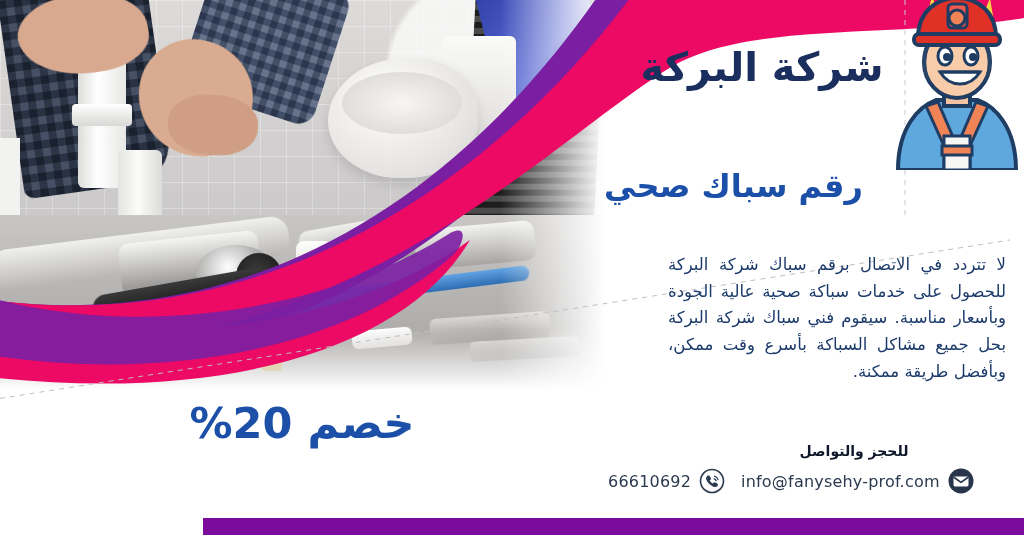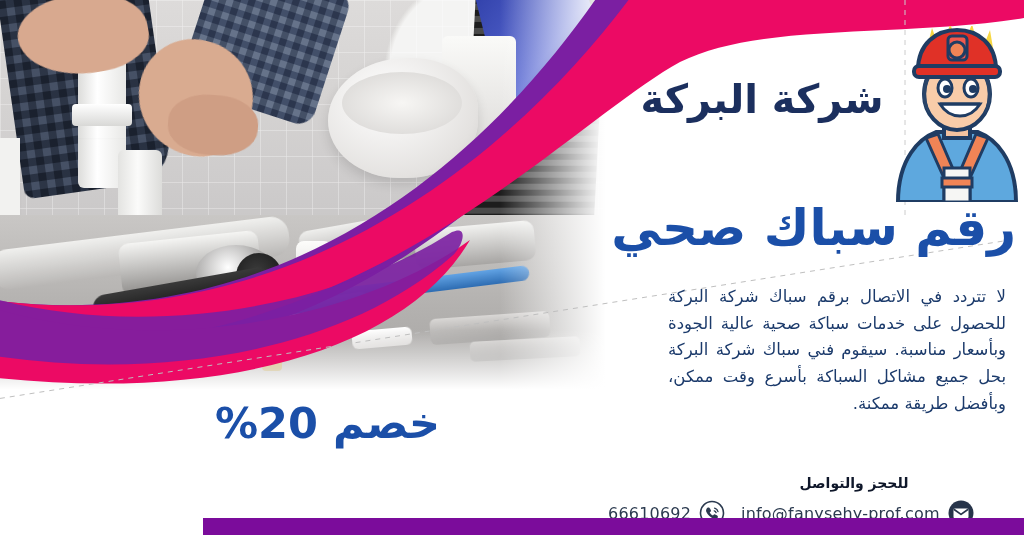--- a/index.html
+++ b/index.html
@@ -164,39 +164,39 @@
 
   
   .hairline{
     position:absolute;left:0;top:0;width:1024px;height:535px;
     pointer-events:none;
   }
 
   
   .right-col{
     position:absolute;left:556px;top:0;width:468px;height:375px;
-    direction:rtl;text-align:right;margin-top:32px;
+    direction:rtl;text-align:right;
   }
   .brand{
     position:absolute;right:112px;top:46px;width:300px;text-align:center;
   }
   .brand-name{
     font-size:40px;font-weight:bold;color:#1b2f5e;
     letter-spacing:-1px;line-height:1.05;white-space:nowrap;
   }
   .brand-tag{
     margin-top:6px;font-size:15px;font-weight:bold;color:#1b2f5e;
     white-space:nowrap;
   }
   .mascot{
     position:absolute;right:-4px;top:-6px;width:142px;height:176px;
   }
   .headline{
-    position:absolute;right:8px;top:168px;width:400px;
-    font-size:50px;font-weight:bold;color:#1b4fa8;
+    position:absolute;right:20px;top:168px;width:400px;
+    font-size:32px;font-weight:bold;color:#1b4fa8;
     line-height:1.15;white-space:nowrap;text-align:left;
   }
   .body-copy{
     position:absolute;right:18px;top:252px;width:338px;
     font-size:16.5px;line-height:1.62;color:#1b3a6b;
     text-align:justify;text-align-last:right;
     direction:rtl;
   }
   .contact-title{
     position:absolute;right:100px;top:443px;width:140px;
@@ -213,22 +213,22 @@
   }
   .contact-item .ci-text{
     font-size:16px;color:#2b3a4f;letter-spacing:.2px;white-space:nowrap;
   }
   .contact-item.phone{margin-left:30px;}
   .contact-item.email{margin-left:0;justify-content:space-between;}
   .ci-icon{width:26px;height:26px;flex:0 0 26px;}
 
   
   .discount{
-    position:absolute;left:140px;top:398px;width:300px;
-    direction:rtl;text-align:right;
+    position:absolute;left:152px;top:398px;width:300px;
+    direction:rtl;text-align:center;
     font-size:43px;font-weight:bold;color:#1b4fa8;
     letter-spacing:0px;white-space:nowrap;
   }
 
   
   .bottom-bar{
     position:absolute;left:203px;bottom:0;width:821px;height:17px;
     background:#7B0C9B;
   }
 </style>

